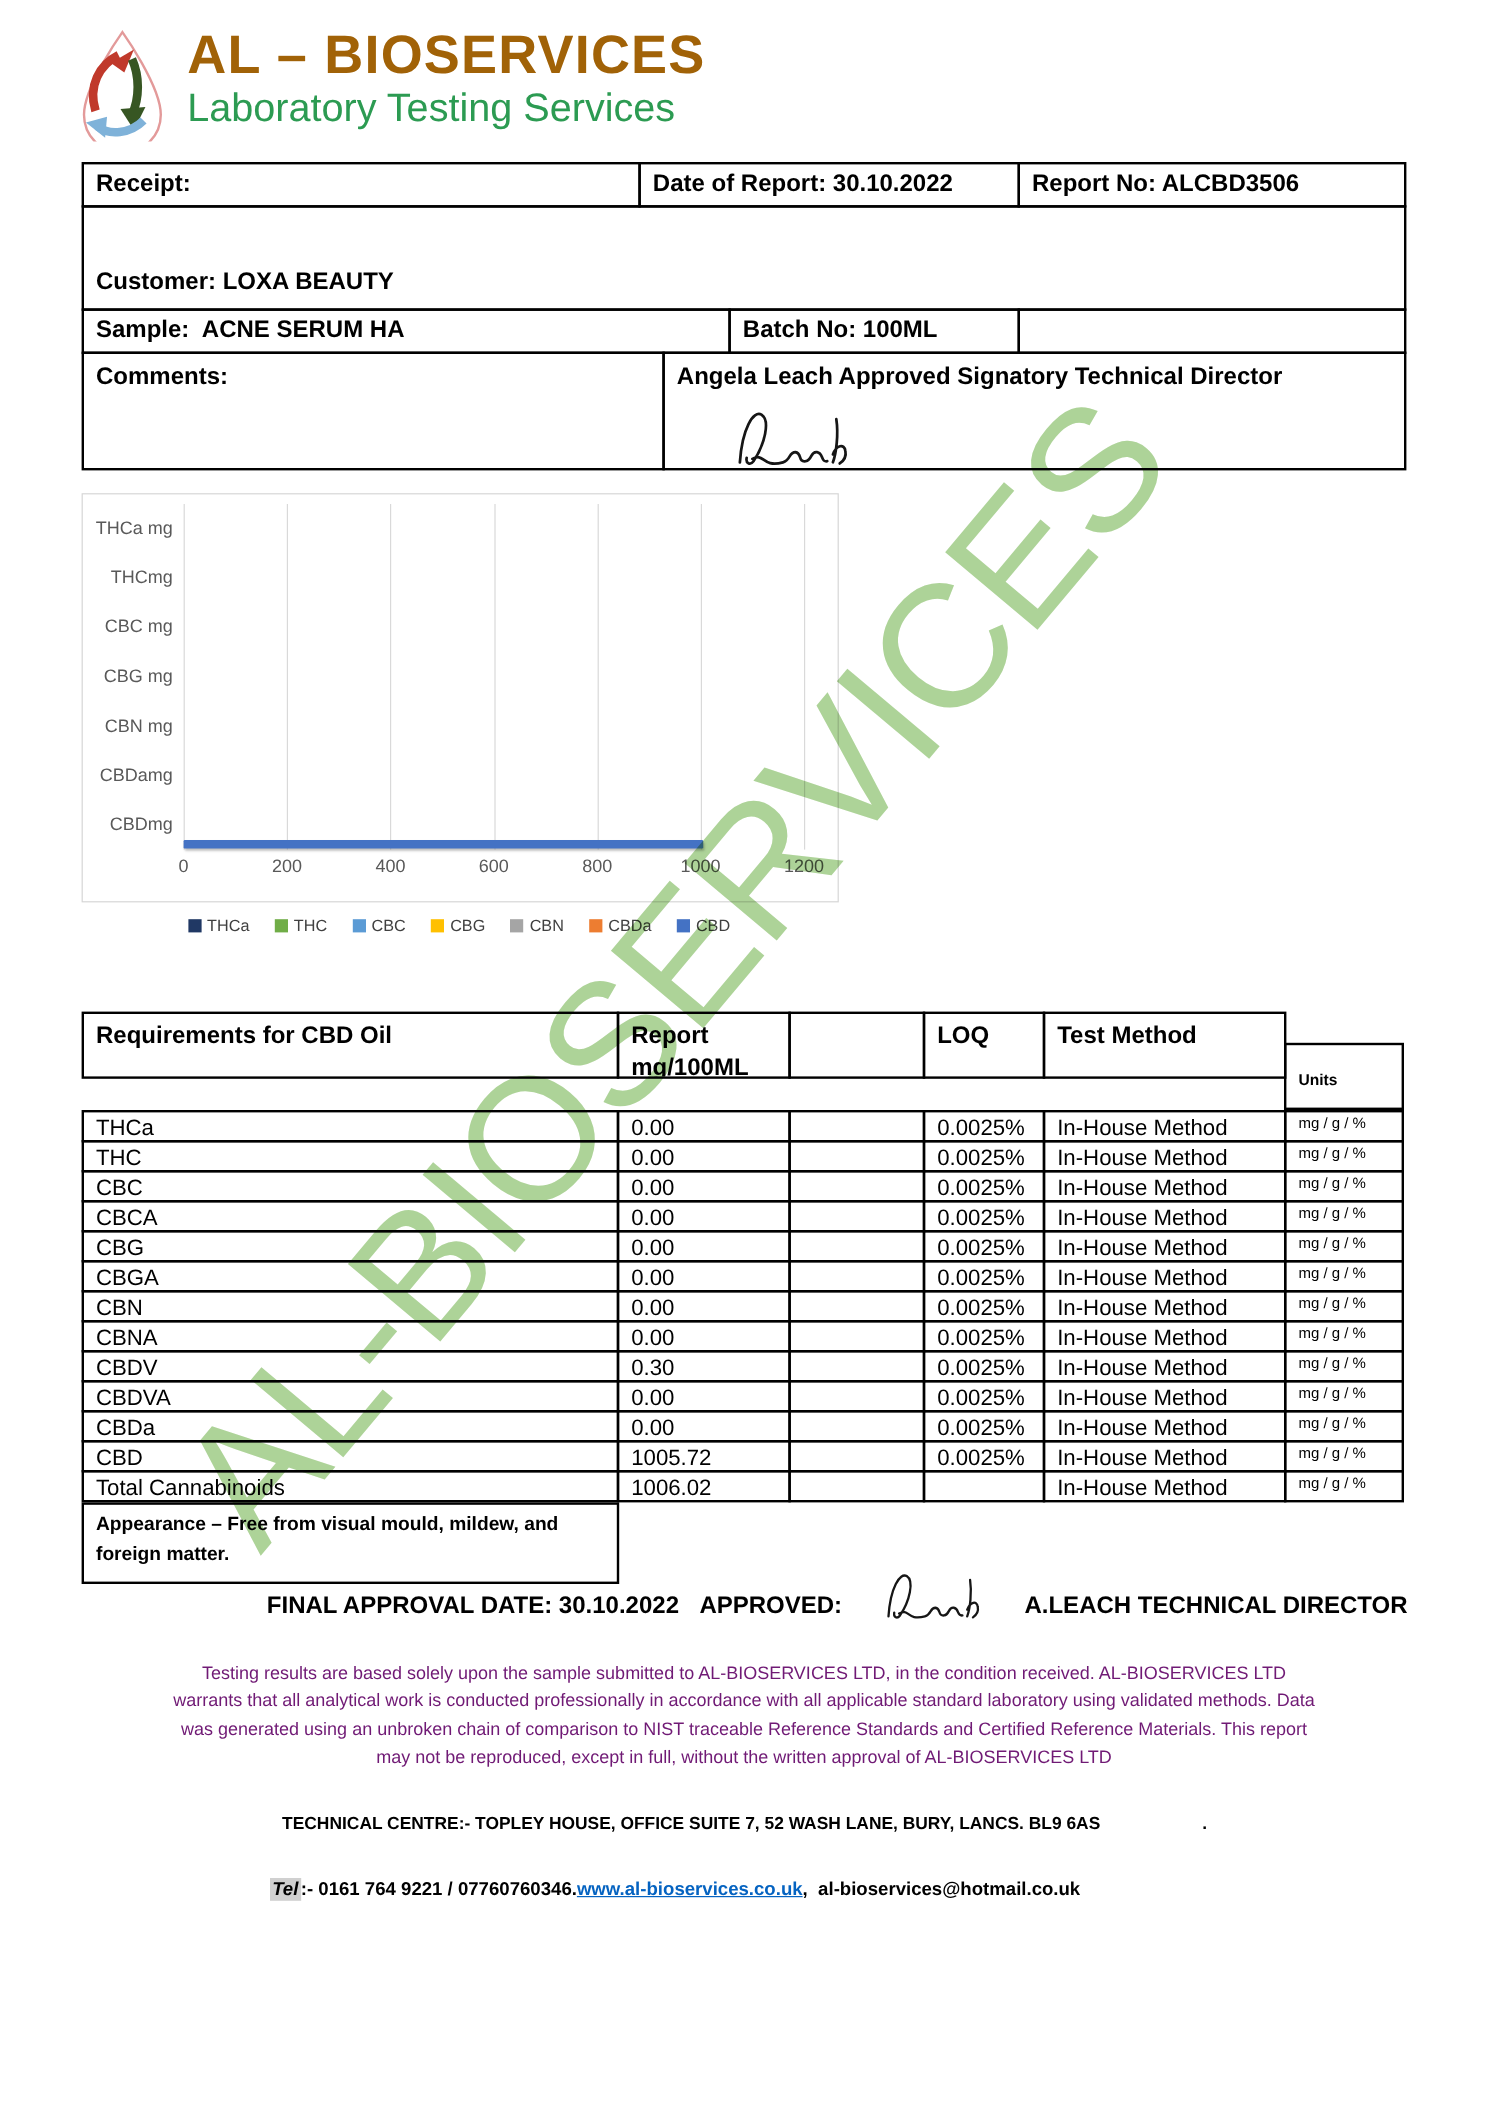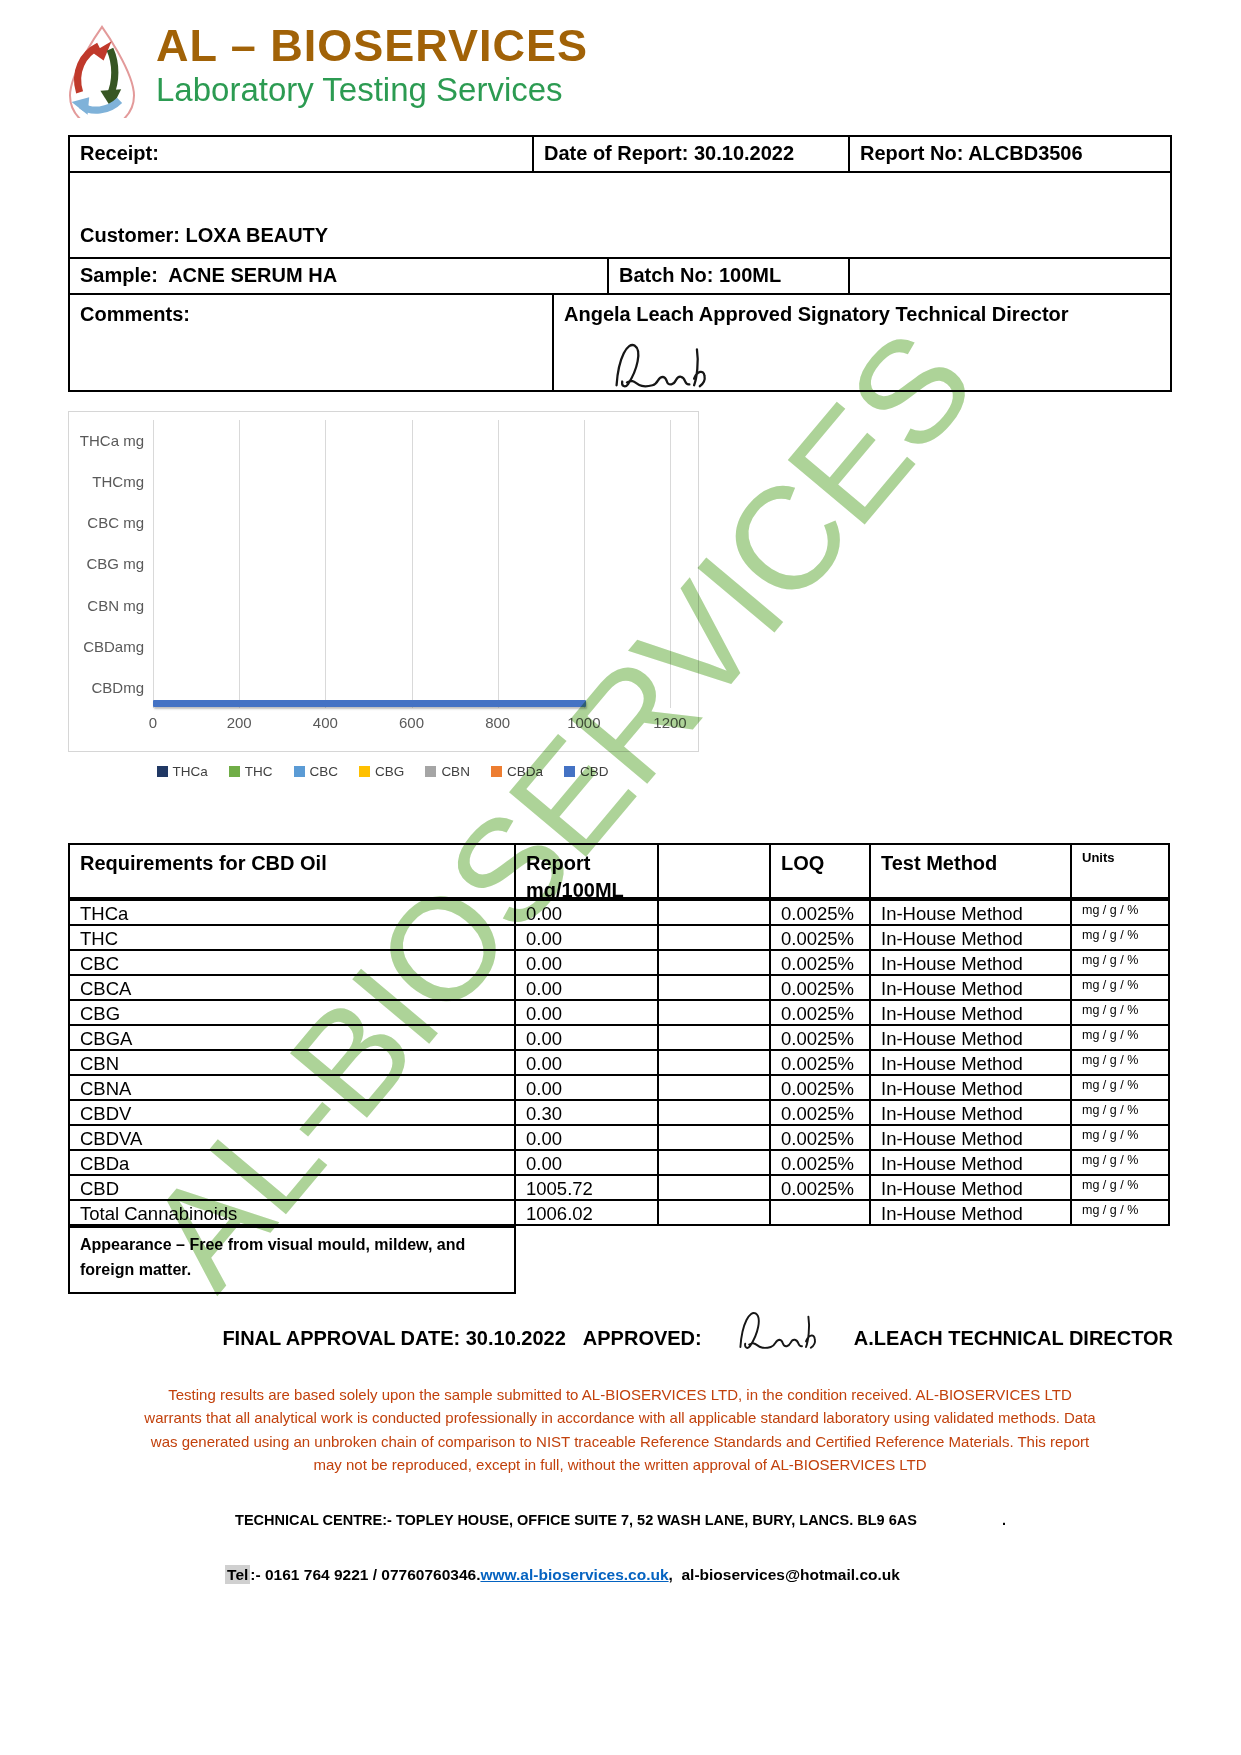--- a/index.html
+++ b/index.html
@@ -44,35 +44,35 @@
           justify-content:center;align-items:center;gap:21px;}
   .legend-item{display:flex;align-items:center;}
   .swatch{width:11px;height:11px;display:inline-block;}
   .legend-label{font-size:13.5px;color:#404040;margin-left:5px;}
   
   .results-table{position:absolute;left:68px;top:843px;width:1110px;font-size:18.5px;}
   .rhead .cell{height:56px;font-weight:bold;font-size:20px;line-height:1.35;}
   .rrow .cell{height:27px;padding-top:2px;}
   .c-name{width:448px;} .c-res{width:145px;} .c-emptycol{width:114px;}
   .c-loq{width:102px;} .c-method{width:203px;} .c-units{width:100px;font-size:12.5px;padding-top:5px;}
-  .rhead .c-units{font-size:13px;padding-top:4px;}
+  .rhead .c-units{font-size:13px;padding-top:20px;margin-top:26px;}
   .appearance .cell{height:68px;font-weight:bold;font-size:16px;line-height:1.55;}
   .c-appres{width:664px;}
   
   .approval{position:absolute;left:68px;top:1316px;width:1105px;display:flex;
             justify-content:flex-end;align-items:center;gap:17px;font-weight:bold;font-size:20px;}
   .approval svg{width:118px;height:44px;transform:translateY(-9px);}
   .disclaimer{position:absolute;left:140px;top:1383px;width:960px;text-align:center;
-              font-size:15px;line-height:1.55;color:#c2410c;}
+              font-size:15px;line-height:1.55;color:#701a75;}
   .tech-centre{position:absolute;left:68px;top:1512px;width:1105px;text-align:center;
                font-weight:bold;font-size:14.5px;}
   .tc-period{margin-left:85px;}
   .tel-line{position:absolute;left:10px;top:1566px;width:1105px;text-align:center;
             font-weight:bold;font-size:15.5px;}
-  .tel-label{background:#d0d0d0;padding:1px 2px;}
+  .tel-label{background:#d0d0d0;padding:1px 2px;font-style:italic;}
   .weblink{color:#0563c1;text-decoration:underline;font-weight:bold;}
   
   .watermark{position:absolute;left:-140px;top:726px;width:1400px;text-align:center;
              font-size:146px;font-weight:400;letter-spacing:-2px;color:#a6cf8f;opacity:.92;
              transform:rotate(-50deg);mix-blend-mode:multiply;pointer-events:none;z-index:50;
              white-space:nowrap;}
 </style>
 </head>
 <body>
 

